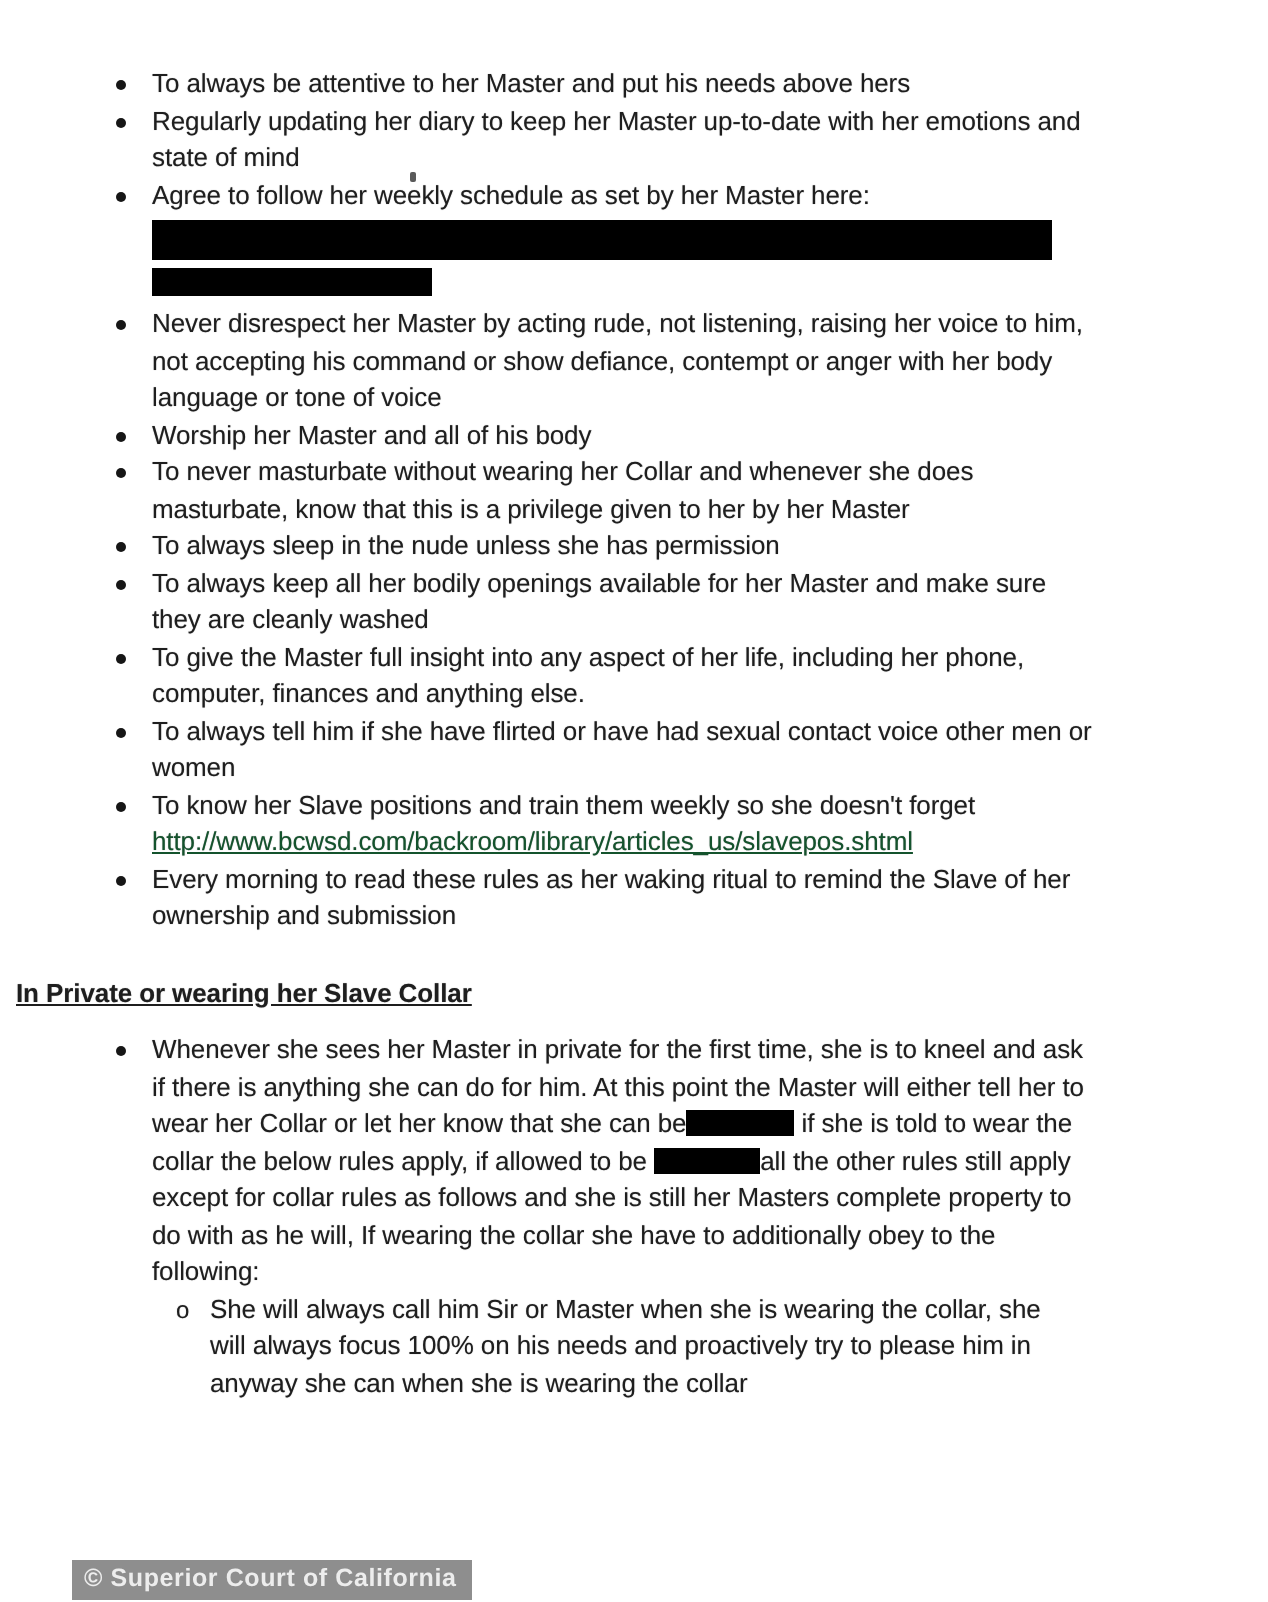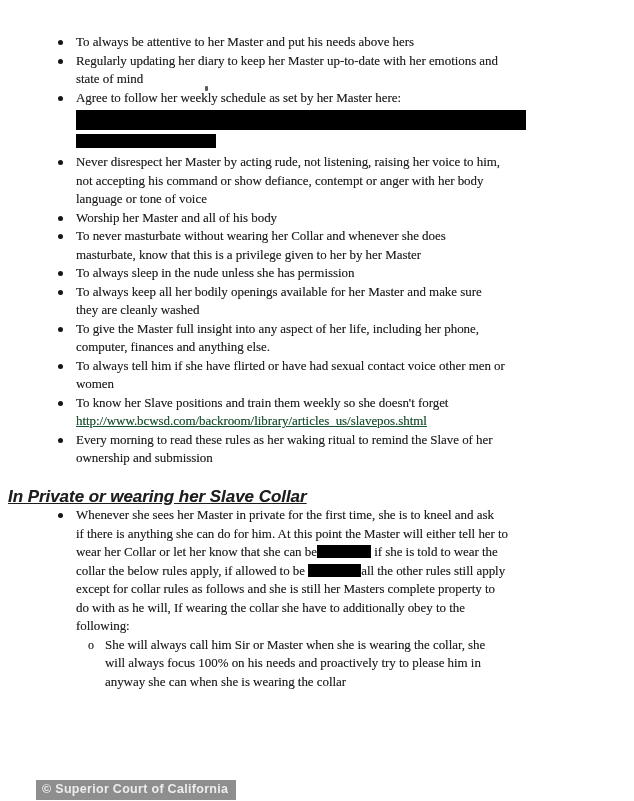--- a/index.html
+++ b/index.html
@@ -4,31 +4,31 @@
 <style>
   html,body{margin:0;padding:0;background:#ffffff;}
   .page{
     position:relative;width:634px;height:801px;background:#ffffff;overflow:hidden;
     font-family:"Liberation Sans","DejaVu Sans",sans-serif;
     font-size:13px;line-height:18.5px;color:#1e1e1e;letter-spacing:-0.05px;
     text-shadow:0 0 0.5px rgba(30,30,30,0.45);
   }
   .content{position:absolute;left:0;top:33px;width:634px;}
   .list{padding-left:58px;}
-  .li{display:flex;align-items:flex-start;font-family:Liberation Serif, serif;}
+  .li{display:flex;align-items:flex-start;}
   .marker{flex:0 0 18px;display:flex;}
   .dot{width:5px;height:5px;border-radius:50%;background:#161616;margin-top:7px;}
   .txt{white-space:pre-wrap;width:540px;}
   .redact-block{background:#000;margin-top:3px;}
   .redact-block + .redact-block{margin-top:4px;margin-bottom:5px;}
   .redact-inline{display:inline-block;background:#000;vertical-align:-2px;}
   .doclink{color:#14532d;text-decoration:underline;cursor:pointer;}
   .heading{
-    margin:20px 0 0 8px;font-size:17px;font-weight:bold;
-    text-decoration:underline;width:fit-content;font-style:italic;
+    margin:20px 0 10px 8px;font-size:13px;font-weight:bold;
+    text-decoration:underline;width:fit-content;
   }
   .sublist{margin-top:0;}
   .sub-li{display:flex;align-items:flex-start;padding-left:12px;}
   .submarker{flex:0 0 17px;font-size:12px;}
   .stray{position:absolute;left:205px;top:86px;width:3px;height:5px;background:#5a5a5a;border-radius:1px;}
   .watermark{
     position:absolute;left:5px;top:780px;background:#8e8e8e;color:#ededed;
     font-weight:bold;font-size:12.5px;line-height:17px;padding:1px 8px 2px 6px;
     letter-spacing:0.3px;text-shadow:none;white-space:nowrap;margin-left:31px;
   }

